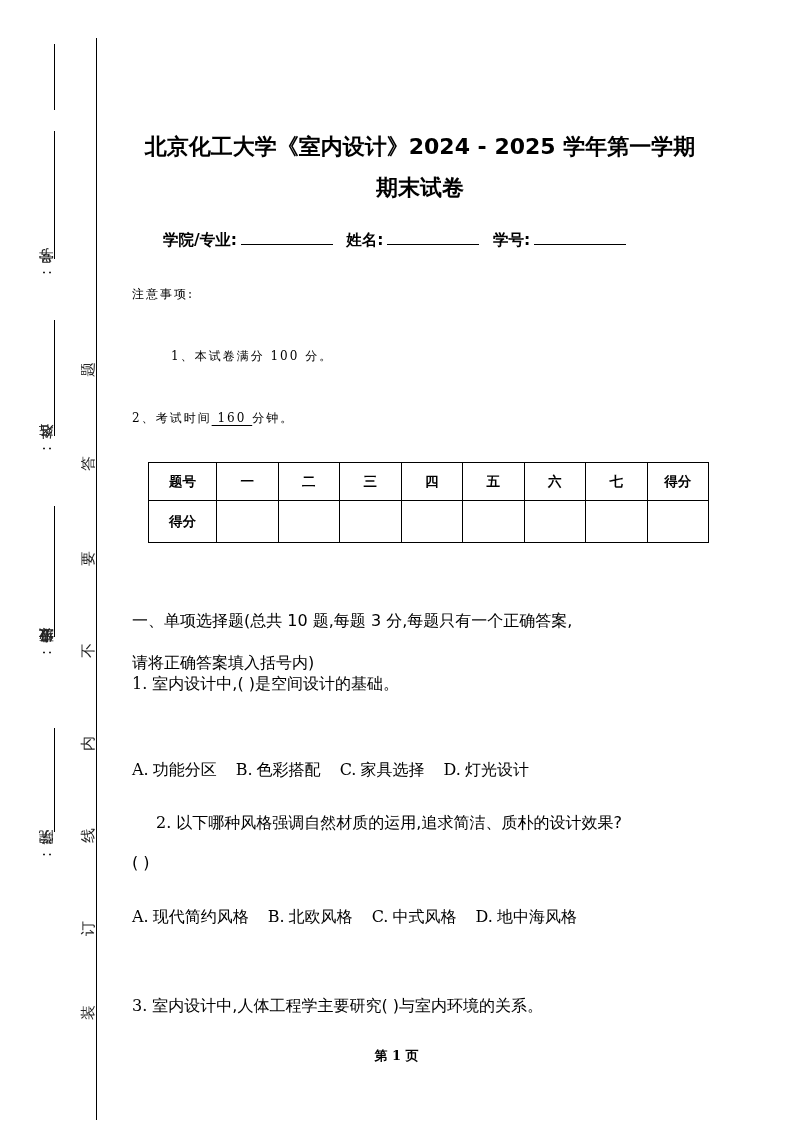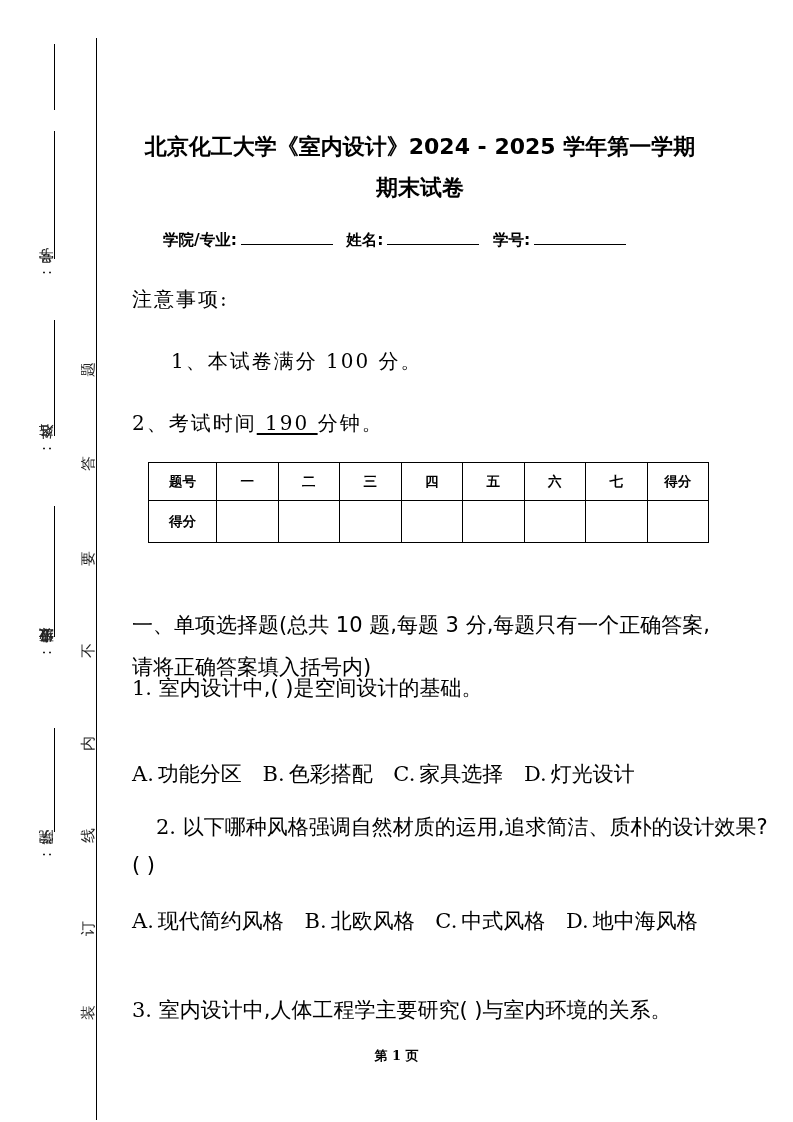--- a/index.html
+++ b/index.html
@@ -17,32 +17,32 @@
   
   .title { position: absolute; left: 120px; width: 600px; text-align: center; font-family: "DejaVu Sans", sans-serif;
            font-weight: bold; font-size: 22px; letter-spacing: 0px; }
   .title.l1 { top: 132px; }
   .title.l2 { top: 173px; }
 
   .info-line { position: absolute; top: 230px; left: 163px; font-family: "DejaVu Sans", sans-serif; font-weight: bold;
                font-size: 15.5px; white-space: nowrap; }
   .info-line .blank { display: inline-block; width: 92px; border-bottom: 1.5px solid #000; height: 14px; margin: 0 8px 0 4px; vertical-align: baseline; }
 
-  .p { position: absolute; left: 132px; font-size: 20px; letter-spacing: 2px; white-space: nowrap; }
+  .p { position: absolute; left: 132px; font-size: 12px; letter-spacing: 2px; white-space: nowrap; }
   .u { text-decoration: underline; text-underline-offset: 3px; }
 
   table.score { position: absolute; left: 148px; top: 462px; border-collapse: collapse; font-family: "DejaVu Sans", sans-serif; font-weight: bold; font-size: 13.5px; }
   table.score td { border: 1.2px solid #000; text-align: center; vertical-align: middle; }
   table.score td.c0 { width: 68px; }
   table.score td.cn { width: 61.5px; }
   table.score tr.r0 td { height: 38px; }
   table.score tr.r1 td { height: 42px; }
   table.score tr.r2 td { height: 51px; }
 
-  .q { position: absolute; left: 132px; font-family: "DejaVu Sans", sans-serif; font-size: 21px; white-space: nowrap; }
+  .q { position: absolute; left: 132px; font-family: "DejaVu Sans", sans-serif; font-size: 16px; white-space: nowrap; }
   .q .num { font-family: "DejaVu Serif", "Liberation Serif", serif; }
   .opt { margin-right: 14px; }
   .opt .lt { font-family: "DejaVu Serif", "Liberation Serif", serif; margin-right: 4px; }
 
   .footer { position: absolute; top: 1047px; left: 0; width: 793px; text-align: center; font-size: 13px; font-weight: bold; font-family: "DejaVu Serif", serif; }
 </style>
 </head>
 <body>
 
 <div class="margin-main-line"></div>
@@ -71,21 +71,21 @@
 
 <div class="info-line">
   <span>学院/专业:</span><span class="blank"></span>
   <span>姓名:</span><span class="blank"></span>
   <span>学号:</span><span class="blank"></span>
 </div>
 
 <div class="p" style="top:286px;">注意事项:</div>
 <div class="p" style="top:348px;margin-left:39px;">1、本试卷满分 100 分。</div>
 <div class="p" style="top:410px;">
-  <span>2、考试时间</span><span class="u"> 190 </span><span>分钟。</span>
+  <span>2、考试时间</span><span class="u"> 160 </span><span>分钟。</span>
 </div>
 
 <table class="score">
   <tbody>
       <tr class="r0">
     <td class="c0">题号</td>
     <td class="cn">一</td>
     <td class="cn">二</td>
     <td class="cn">三</td>
     <td class="cn">四</td>

